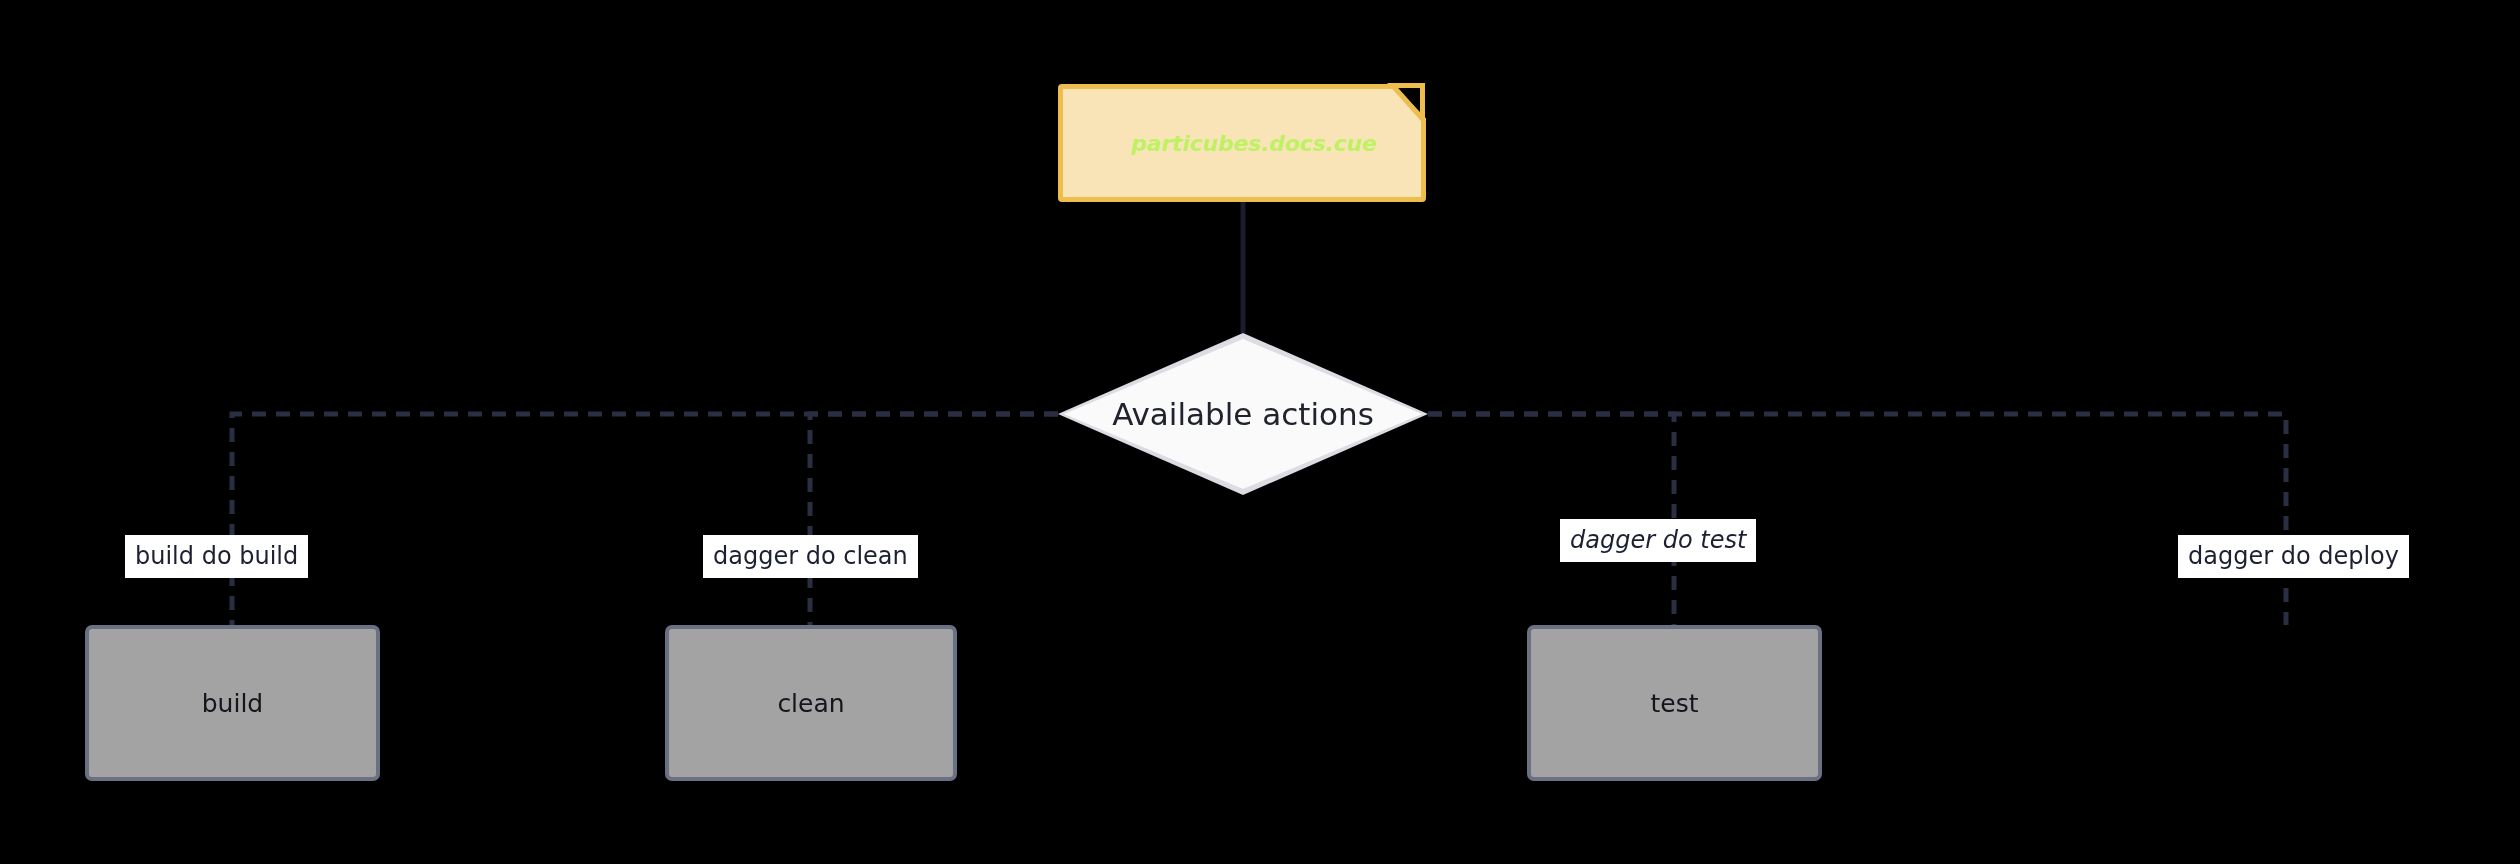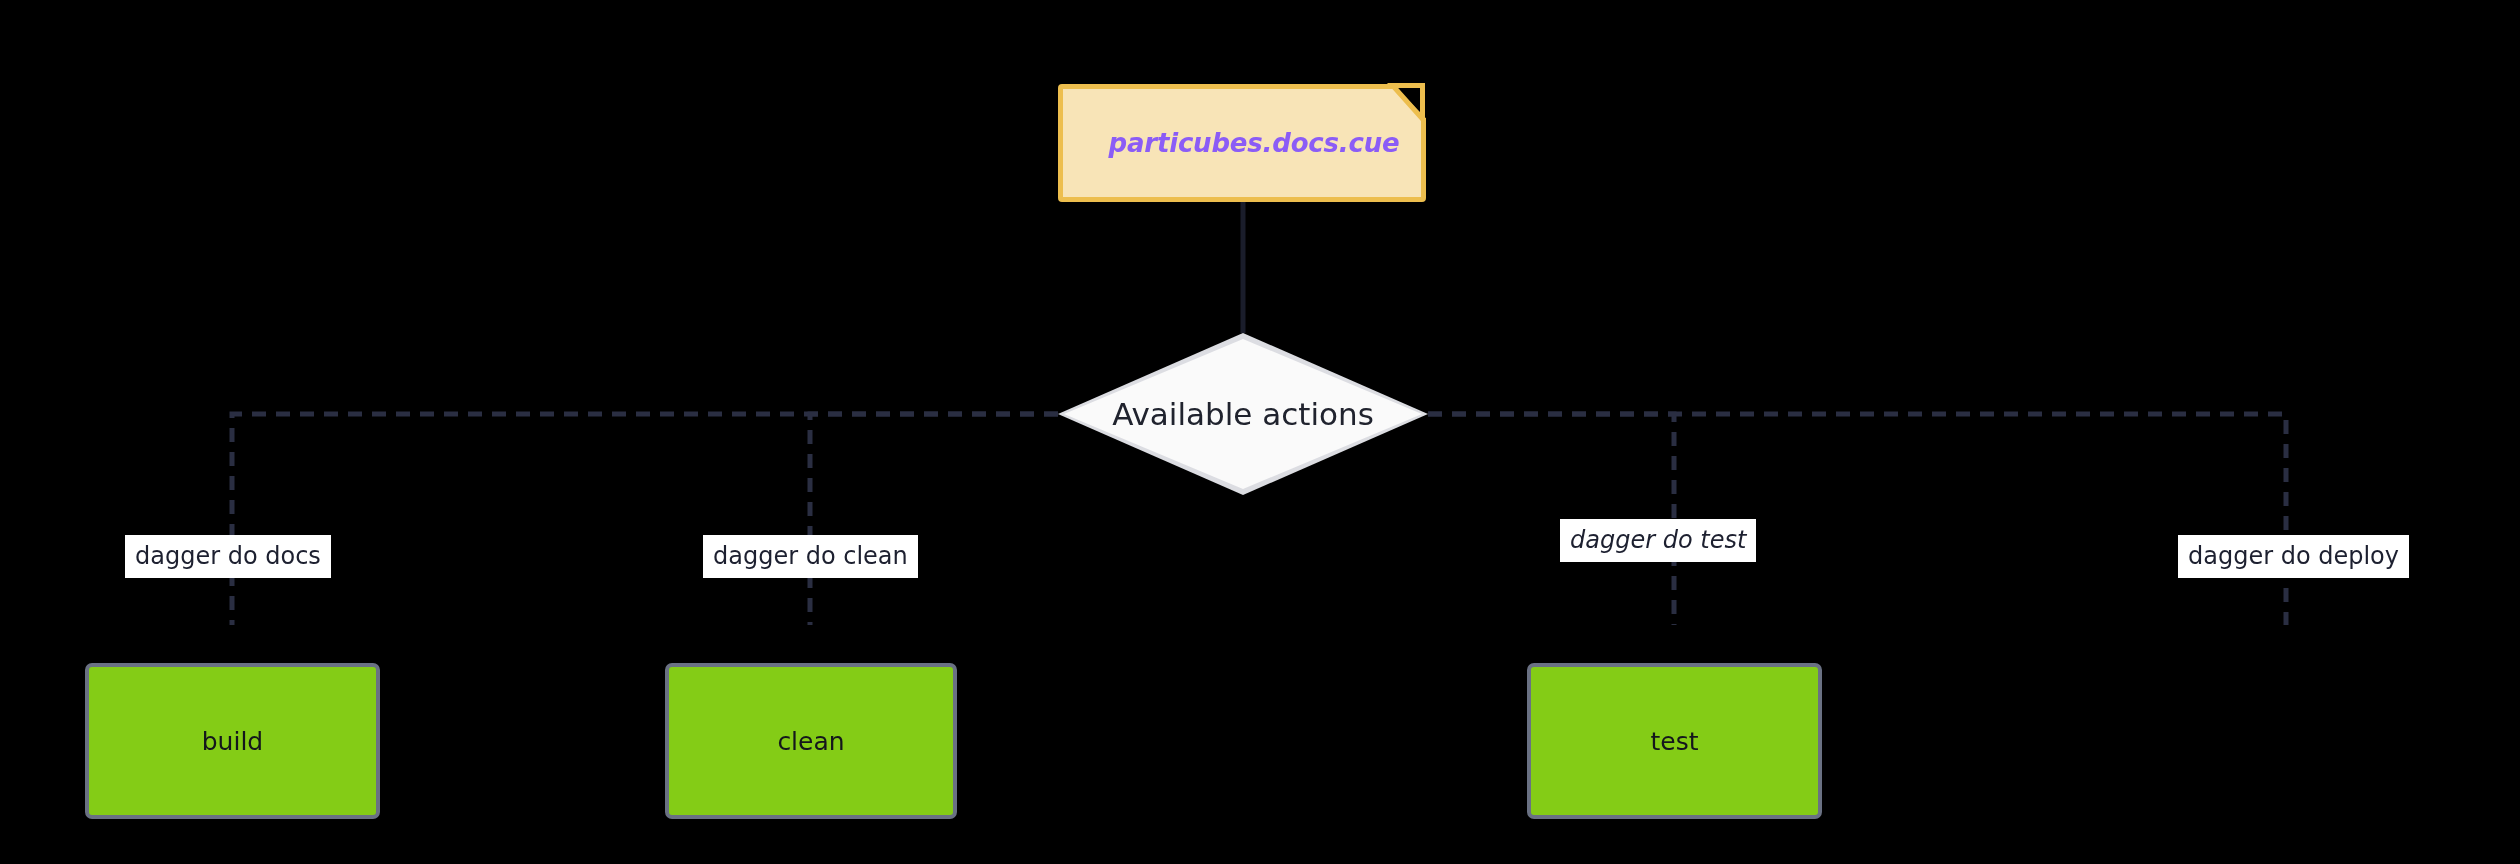--- a/index.html
+++ b/index.html
@@ -59,24 +59,24 @@
     height: 40px;
     overflow: hidden;
     pointer-events: none;
   }
   .note-node .note-label {
     position: absolute;
     inset: 0;
     display: flex;
     align-items: center;
     justify-content: center;
-    font-size: 26px;
+    font-size: 22px;
     font-weight: bold;
     font-style: italic;
-    color: #8b5cf6;
+    color: #bef264;
     letter-spacing: -0.2px;
     white-space: nowrap;
     padding-left: 24px;
   }
 
   
   .diamond-node {
     position: absolute;
     left: 1058px;
     top: 333px;
@@ -107,28 +107,27 @@
     font-size: 31px;
     color: #20232e;
     white-space: nowrap;
   }
 
   
   .proc-node {
     position: absolute;
     top: 625px;
     height: 156px;
-    background: #84cc16;
+    background: #a3a3a3;
     border: 4px solid #6a7183;
     border-radius: 7px;
     box-sizing: border-box;
     display: flex;
     align-items: center;
     justify-content: center;
-    margin-top: 38px;
   }
   .proc-node .proc-label {
     font-size: 25px;
     color: #14161c;
     white-space: nowrap;
   }
 
   
   .edge-label {
     position: absolute;
@@ -168,21 +167,21 @@
     </svg>
     <div class="note-label">particubes.docs.cue</div>
   </div>
 
   <div class="diamond-node">
     <div class="diamond-shape"></div>
     <div class="diamond-inner"></div>
     <div class="diamond-label">Available actions</div>
   </div>
 
-  <div class="edge-label" style="left:125px; top:535px;">dagger do docs</div>
+  <div class="edge-label" style="left:125px; top:535px;">build do build</div>
 
   <div class="edge-label" style="left:703px; top:535px;">dagger do clean</div>
 
   <div class="edge-label" style="left:1560px; top:519px;font-style:italic;">dagger do test</div>
 
   <div class="edge-label" style="left:2178px; top:535px;">dagger do deploy</div>
 
   <div class="proc-node" style="left:85px; width:295px;">
     <span class="proc-label">build</span>
   </div>

